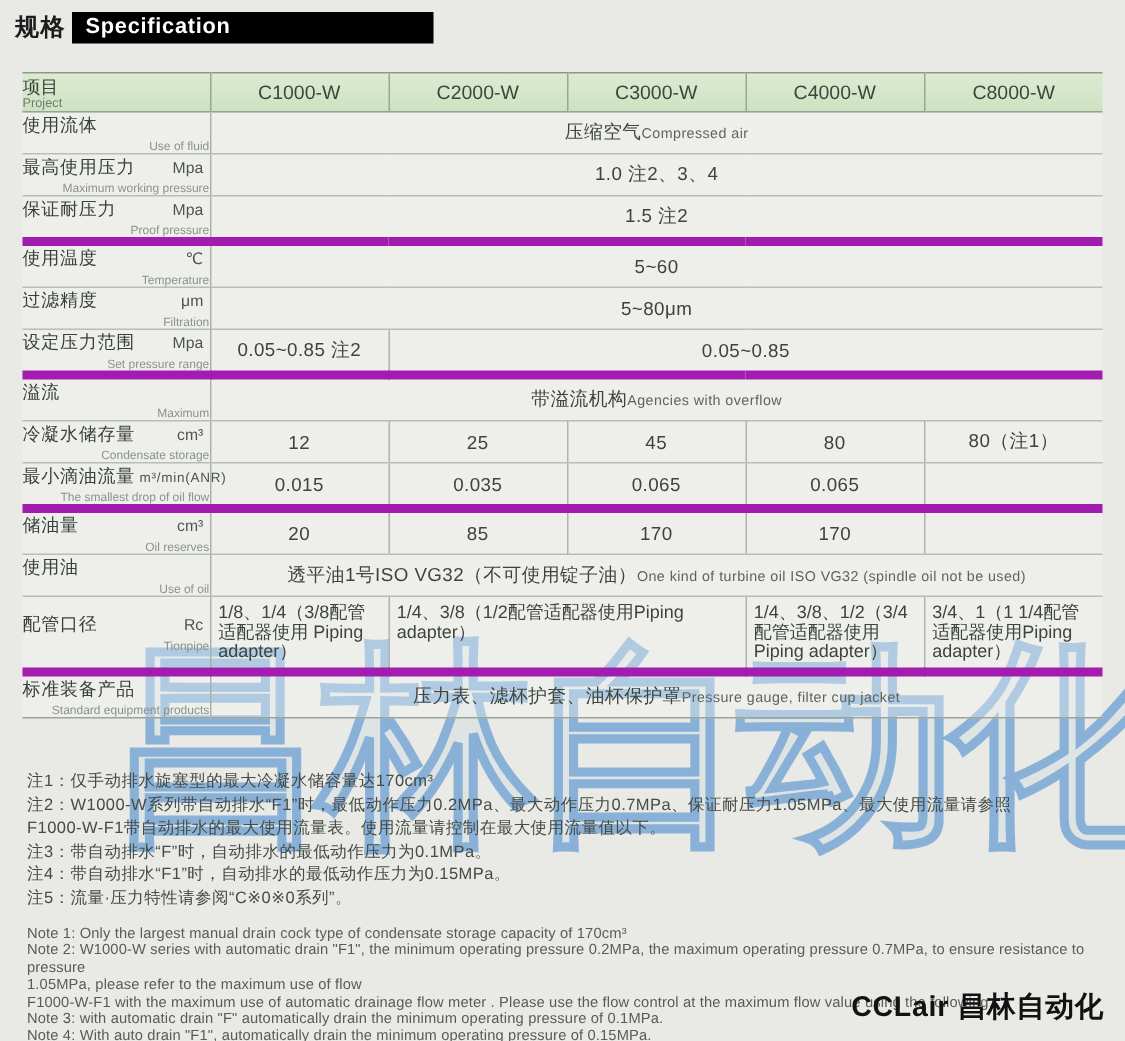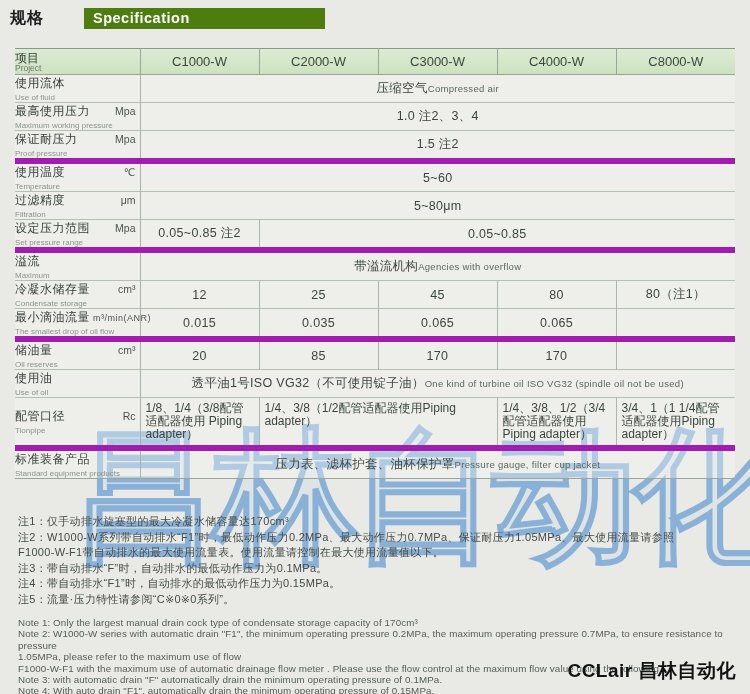--- a/index.html
+++ b/index.html
@@ -1,42 +1,42 @@
 <!DOCTYPE html>
 <html><head>
 <meta charset="utf-8">
 <style>
   html,body{margin:0;padding:0;}
   body{width:750px;height:694px;font-family:"Liberation Sans","DejaVu Sans",sans-serif;}
   .page{position:relative;width:750px;height:694px;background:#e9eae5;overflow:hidden;}
 
   
-  .hdr{position:absolute;top:8px;left:10px;display:flex;align-items:center;z-index:2;gap:36px;}
+  .hdr{position:absolute;top:8px;left:10px;display:flex;align-items:center;z-index:2;}
   .hdr .zh{font-size:16px;font-weight:bold;color:#1c1c1c;letter-spacing:1px;margin-right:4px;}
-  .hdr .bar{width:232px;height:21px;background:#4d7c0f;color:#fff;font-size:14.5px;
+  .hdr .bar{width:232px;height:21px;background:#000000;color:#fff;font-size:14.5px;
             font-weight:bold;line-height:21px;padding-left:9px;letter-spacing:.5px;}
 
   
   .wm{position:absolute;z-index:1;font-weight:bold;color:rgba(130,175,220,0.10);
       -webkit-text-stroke:1.5px rgba(108,160,212,0.75);white-space:nowrap;pointer-events:none;}
   .wm-latin{top:92px;left:122px;font-size:142px;letter-spacing:6px;font-family:"DejaVu Sans",sans-serif;}
   .wm-cjk{top:400px;left:72px;font-size:146px;letter-spacing:-6px;}
 
   
   table.spec{position:absolute;top:48px;left:15px;width:720px;border-collapse:collapse;
              table-layout:fixed;z-index:2;}
   table.spec th,table.spec td{padding:0;font-weight:normal;}
   thead tr{background:linear-gradient(180deg,#dcebd2 0%,#cde2c0 100%);margin-left:16px;}
   thead th{border-top:1px solid #8d988c;border-bottom:1px solid #96a295;height:25px;
            font-size:13px;color:#3c463c;}
   thead th + th{border-left:1px solid #9aa499;}
   thead .proj{text-align:left;padding-left:6px;line-height:10px;}
   thead .proj .zh{font-size:12px;color:#39423a;display:block;margin-top:2px;}
   thead .proj .en{font-size:8.5px;color:#6f7b70;display:block;}
-  tbody td{background:rgba(248,249,246,0.35);}
+  tbody td{background:rgba(248,249,246,0.35);text-align:right;}
   tbody tr{border-bottom:1px solid #b6c0b2;}
   tbody tr:nth-child(3n){border-bottom:6px solid #a21caf;}
   tbody tr:last-child{border-bottom:1px solid #9aa49a;}
   td.lbl{border-right:1px solid #a9b3a7;padding:4px 4px 3px 6px;vertical-align:middle;}
   .lblrow{display:flex;justify-content:space-between;align-items:baseline;}
   .lbl .zh{font-size:12px;color:#37403a;letter-spacing:.5px;white-space:nowrap;}
   .lbl .unit{font-size:10.5px;color:#4a544c;padding-right:4px;white-space:nowrap;}
   .lbl .unit.inline{padding-right:0;font-size:9px;}
   .lbl .en{font-size:8px;color:#8a938b;line-height:9px;display:block;margin-top:1px;}
   td.val{font-size:12.5px;color:#3c443d;text-align:center;vertical-align:middle;

